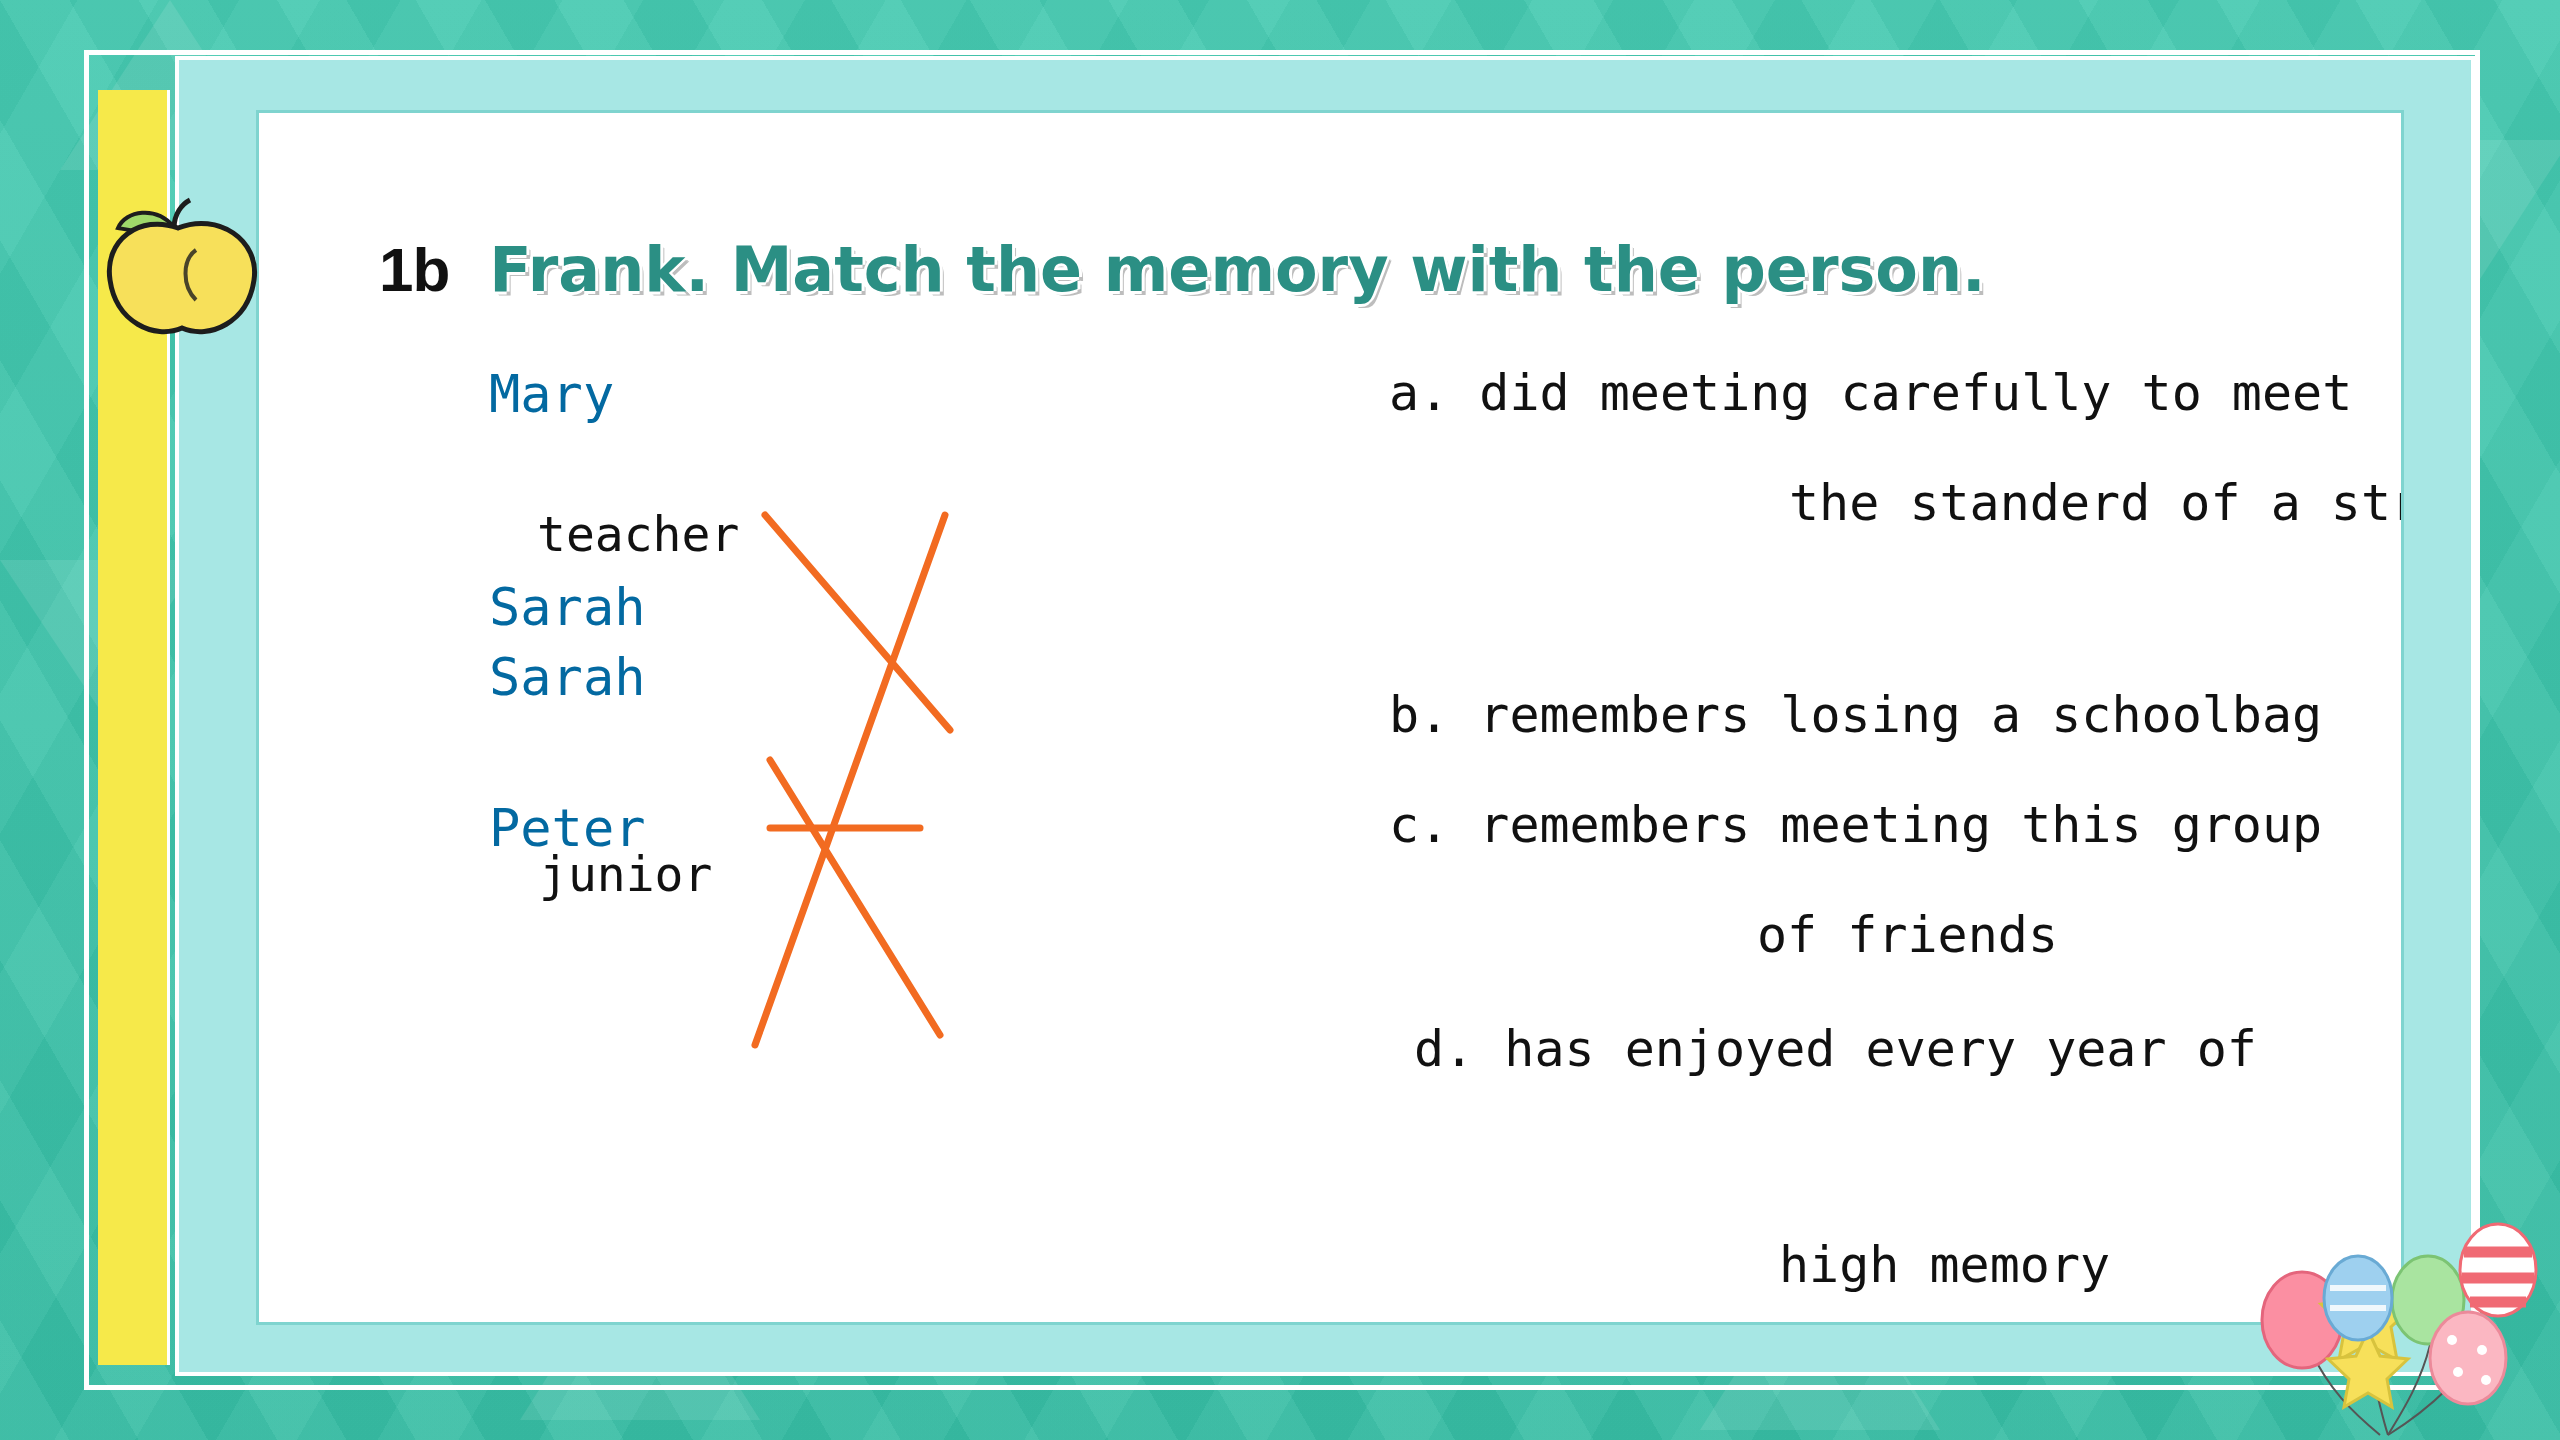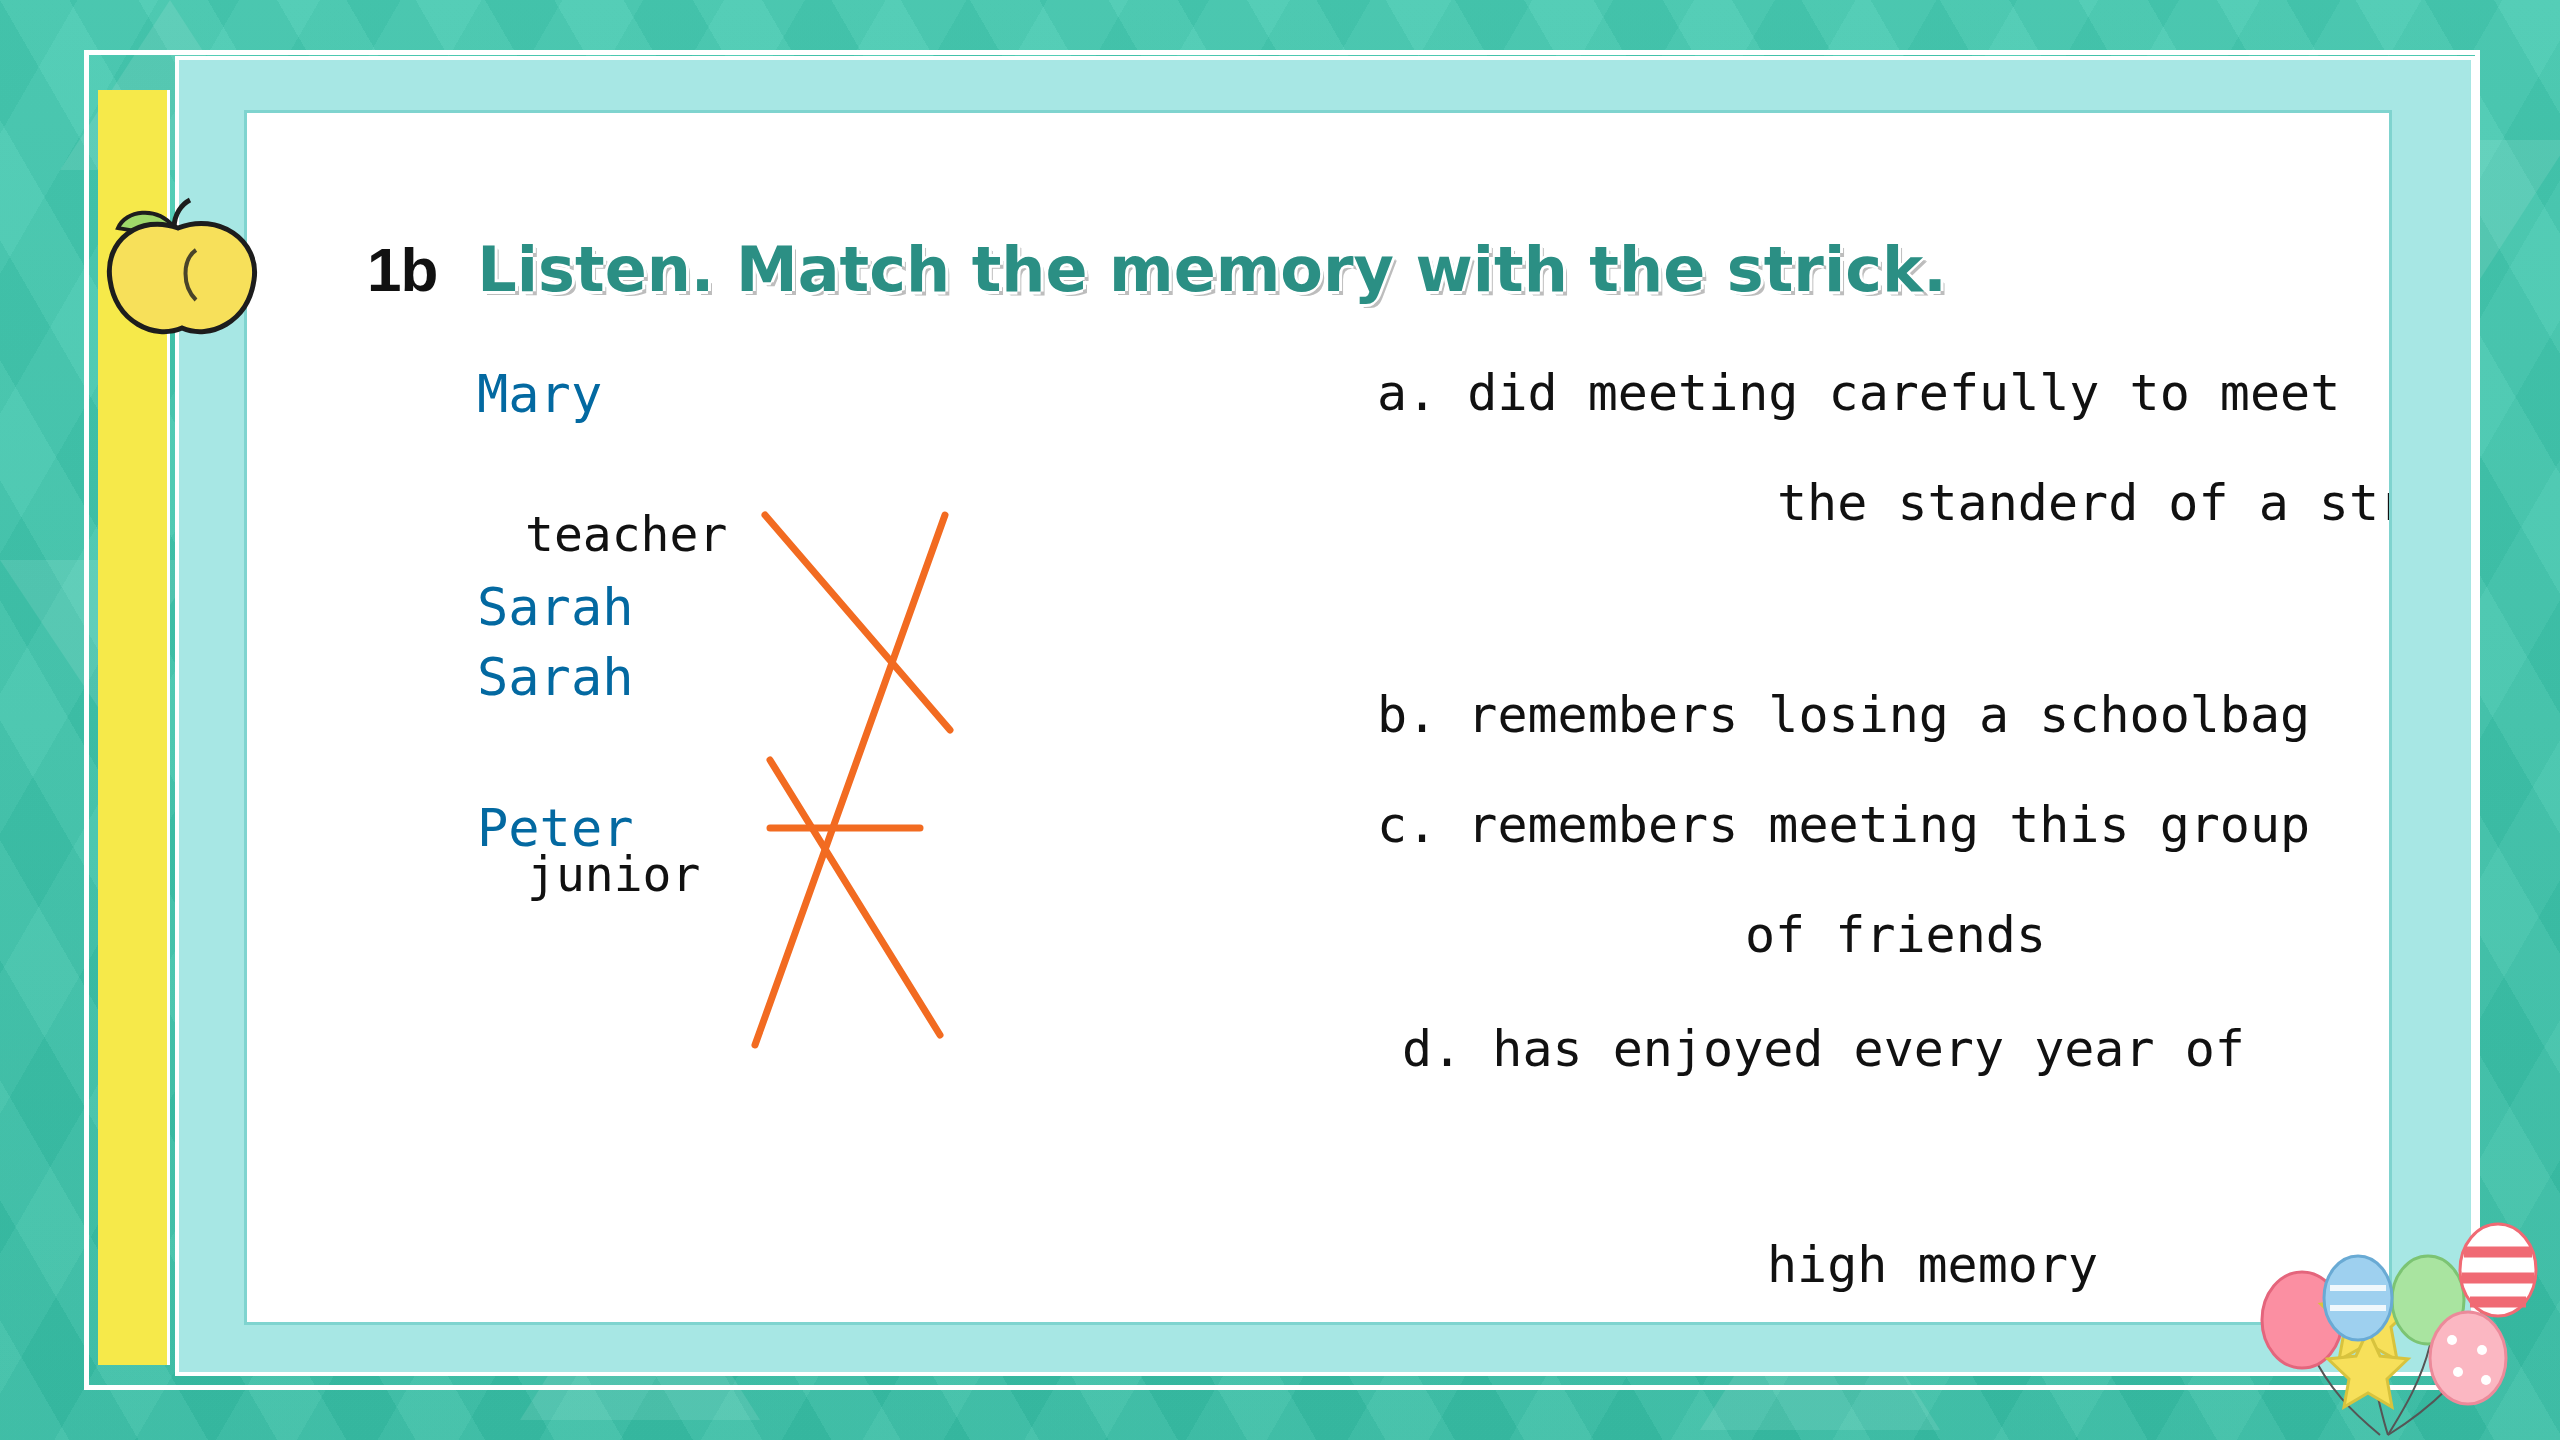--- a/index.html
+++ b/index.html
@@ -66,21 +66,21 @@
     width: 72px;
     height: 1275px;
     background: #f6e94a;
     border-right: 3px solid #ffffff;
     box-sizing: border-box;
   }
 
   
   #card-white {
     position: absolute;
-    left: 244px;
+    left: 256px;
     top: 110px;
     width: 2148px;
     height: 1215px;
     background: #ffffff;
     border: 3px solid #7fd4cf;
     box-sizing: border-box;
     overflow: hidden;
   }
 
   
@@ -191,21 +191,21 @@
   <div class="tri" style="left:0px;   top:560px;  border-width:150px 100px 0 100px; border-color:#ffffff transparent transparent transparent;"></div>
 
   <div id="frame-outer"></div>
   <div id="panel-cyan"></div>
   <div id="yellow-bar"></div>
 
   <div id="card-white">
 
     <div id="title-row">
       <span id="title-num">1b</span>
-      <span id="title-text">Listen. Match the memory with the strick.</span>
+      <span id="title-text">Frank. Match the memory with the person.</span>
     </div>
 
     <div class="col-left">
       <div class="name" id="name-mary">Mary</div>
       <div class="name-sub" id="name-teacher">teacher</div>
       <div class="name" id="name-frank">Sarah</div>
       <div class="name" id="name-sarah">Sarah</div>
       <div class="name" id="name-peter">Peter</div>
       <div class="name-sub" id="name-junior">junior</div>
     </div>

